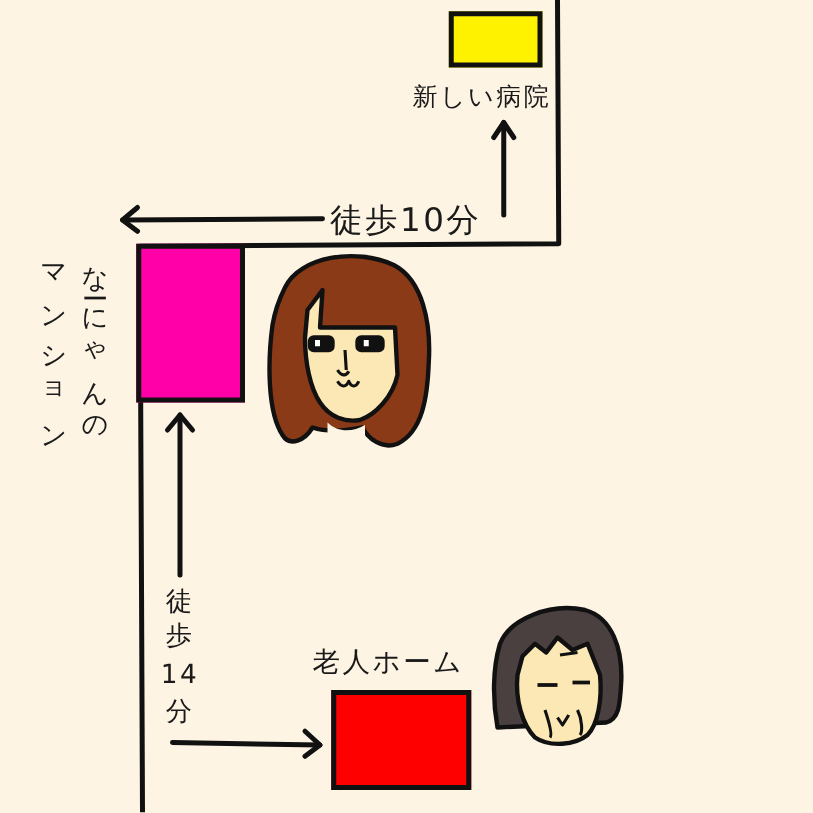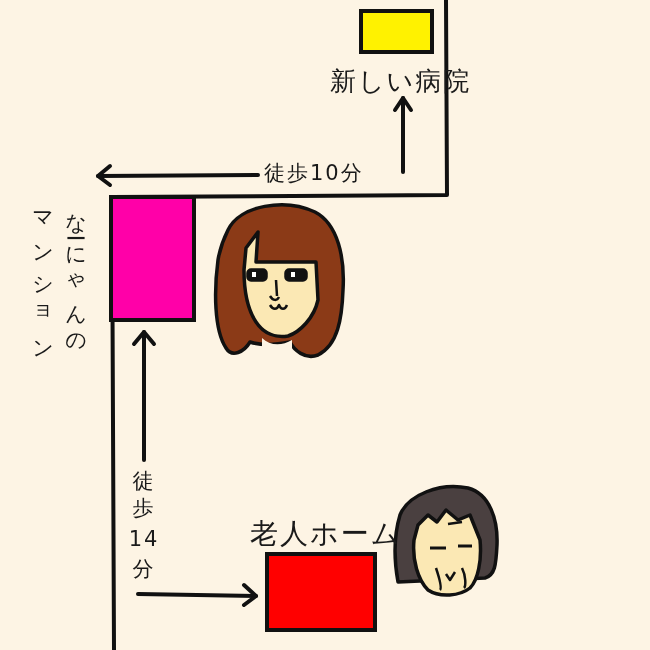--- a/index.html
+++ b/index.html
@@ -56,27 +56,27 @@
     <path d="M448,524 L462,522" fill="none" stroke-width="2.5"></path>
     <path d="M430,548 L446,548" fill="none" stroke-width="3"></path>
     <path d="M458,546 L472,546" fill="none" stroke-width="3"></path>
     <path d="M436,568 C440,580 442,588 440,590" fill="none" stroke-width="2.5"></path>
     <path d="M446,574 L450,580 L455,572" fill="none" stroke-width="2.5"></path>
     <path d="M462,568 C466,576 466,586 464,588" fill="none" stroke-width="2.5"></path>
   </g>
 </svg>
 
 <div class="box" style="left:359px; top:9px; width:75px; height:45px; background:#FFF200;"></div>
-<div class="label" style="left:330px; top:64px; font-size:26px;">新しい病院</div>
+<div class="label" style="left:330px; top:64px; font-size:20px;">新しい病院</div>
 
 <div class="box" style="left:109px; top:195px; width:87px; height:127px; background:#FF00A8;"></div>
 <div class="vlabel" style="left:61px; top:198px; writing-mode:vertical-rl; width:30px; line-height:30px; letter-spacing:5px;">なーにゃんの</div>
 <div class="vlabel" style="left:28px; top:198px; writing-mode:vertical-rl; width:30px; line-height:30px; letter-spacing:8px;">マンション</div>
 
-<div class="label" style="left:264px; top:159px; font-size:21px;">徒歩10分</div>
+<div class="label" style="left:264px; top:159px; font-size:26px;">徒歩10分</div>
 
 <div class="vlabel" style="left:130px; top:468px;">徒</div>
 <div class="vlabel" style="left:130px; top:495px;">歩</div>
 <div class="vlabel" style="left:124px; top:526px; width:40px; letter-spacing:2px;">14</div>
 <div class="vlabel" style="left:130px; top:556px;">分</div>
 
-<div class="label" style="left:250px; top:515px; font-size:28px;">老人ホーム</div>
+<div class="label" style="left:250px; top:515px; font-size:22px;">老人ホーム</div>
 <div class="box" style="left:265px; top:552px; width:112px; height:80px; background:#FF0000;"></div>
 
 </body></html>

